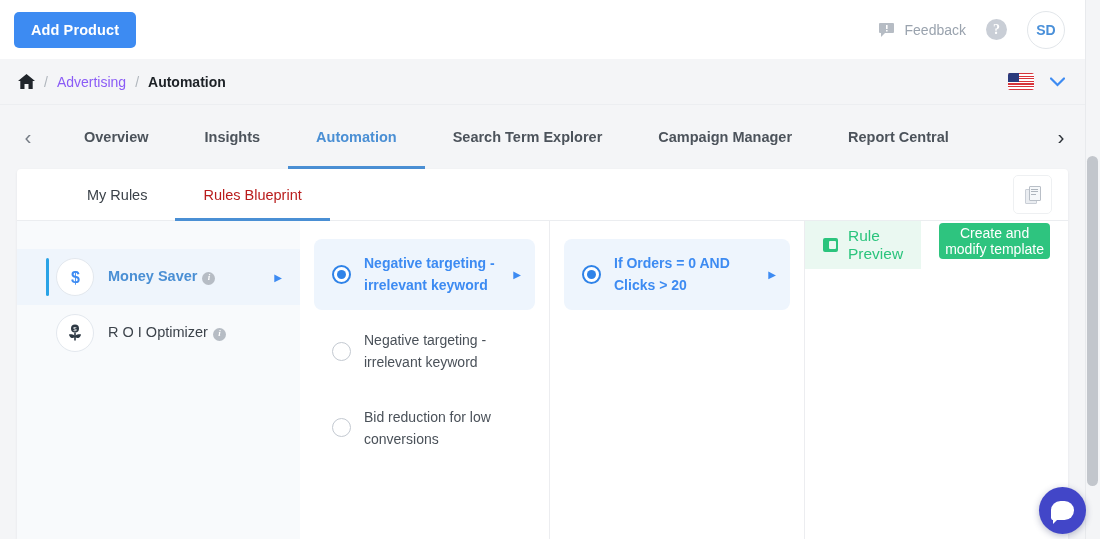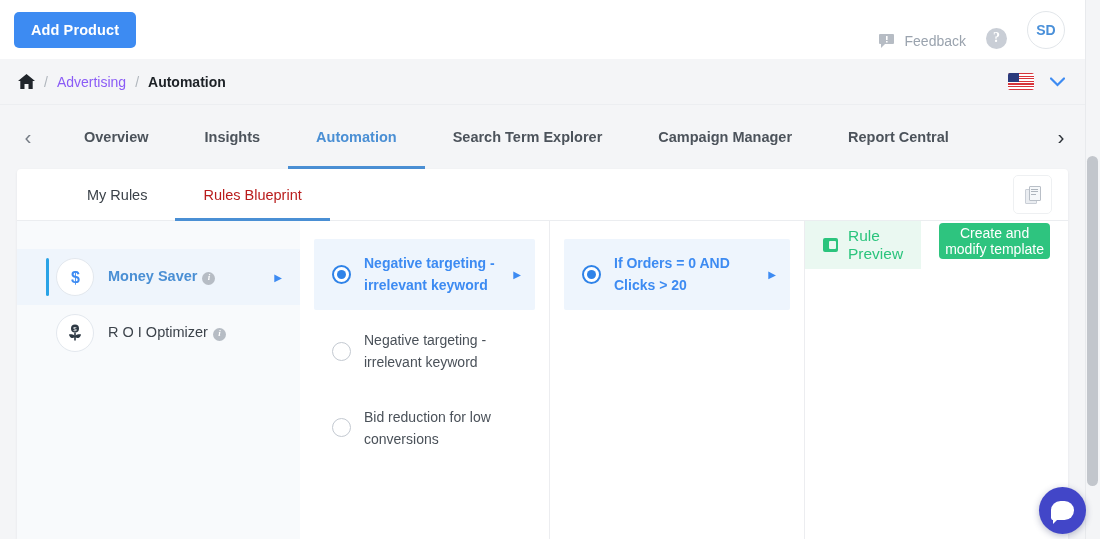--- a/index.html
+++ b/index.html
@@ -16,21 +16,21 @@
     position: absolute; left: 0; top: 0; width: 1085px; height: 59px;
     background: #ffffff; display: flex; align-items: center;
     padding: 0 0 0 14px;
   }
   .add-product-btn {
     background: #3d8bf2; color: #fff; border: none; border-radius: 5px;
     font-size: 14.5px; font-weight: 600; padding: 10px 17px; cursor: pointer;
     font-family: "Liberation Sans", sans-serif; letter-spacing: .1px;
   }
   .topbar-right {
-    margin-left: auto; display: flex; align-items: flex-end; gap: 20px;
+    margin-left: auto; display: flex; align-items: center; gap: 20px;
     padding-right: 20px;
   }
   .feedback-wrap { display: flex; align-items: center; gap: 9px; cursor: pointer; }
   .feedback-label { font-size: 14px; color: #9aa3ae; }
   .help-circle {
     width: 21px; height: 21px; border-radius: 50%;
     background: #c9ced6; color: #fff; font-size: 14px; font-weight: 700;
     display: flex; align-items: center; justify-content: center;
     cursor: pointer; font-family: "Liberation Serif", serif;
   }
@@ -155,21 +155,21 @@
   .cat-caret { margin-left: auto; color: #3d8bf2; font-size: 10px; }
 
   .panel-options {
     width: 250px; background: #fff; padding: 18px 0 0 0;
     border-right: 1px solid #ecedf0;
   }
   .panel-conditions { width: 254px; background: #fff; padding: 18px 0 0 0; }
 
   .opt-row {
     display: flex; align-items: center; gap: 13px;
-    padding: 13px 14px 13px 18px; margin: 0 14px 6px 14px; border-radius: 2px;
+    padding: 13px 14px 13px 18px; margin: 0 14px 6px 14px; border-radius: 8px;
     cursor: pointer;
   }
   .opt-row.selected { background: #eef5fd; }
   .radio {
     flex: 0 0 auto; width: 19px; height: 19px; border-radius: 50%;
     border: 1.6px solid #c3c9d1; background: #fff;
     display: flex; align-items: center; justify-content: center;
   }
   .opt-row.selected .radio { border-color: #2f83e8; border-width: 2px; }
   .radio .dot { width: 9px; height: 9px; border-radius: 50%; background: #2f83e8; display: none; }

